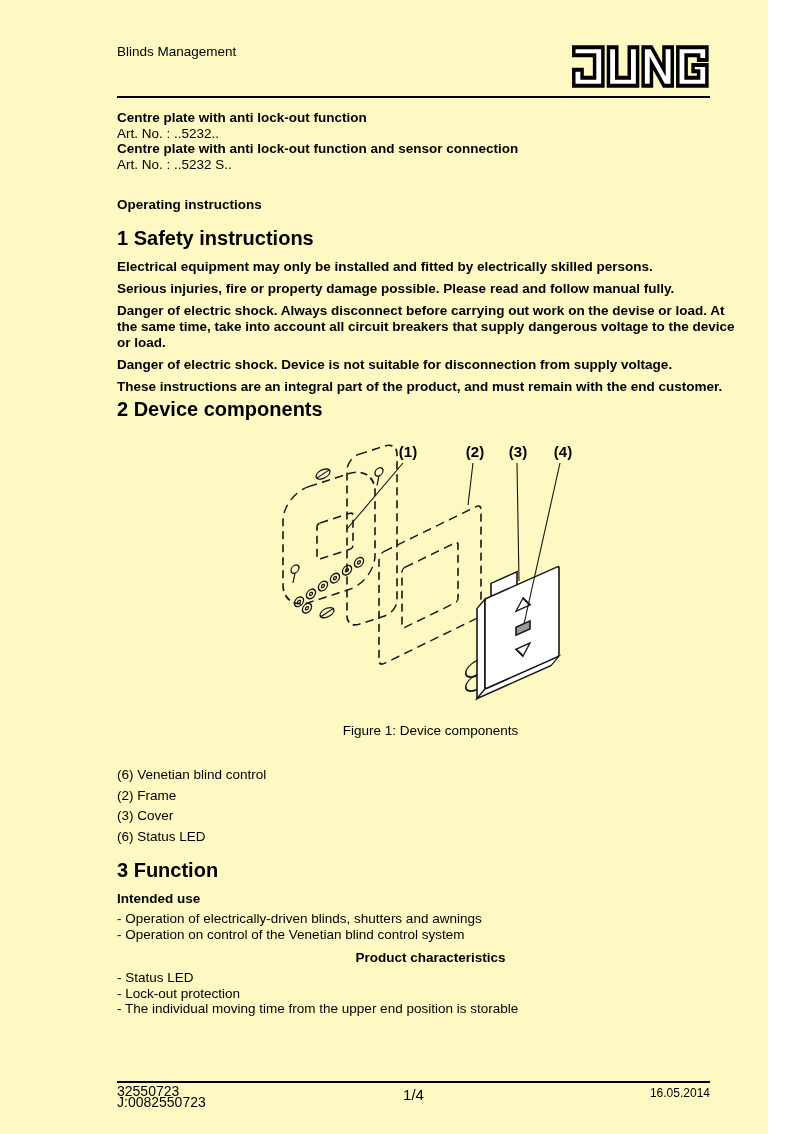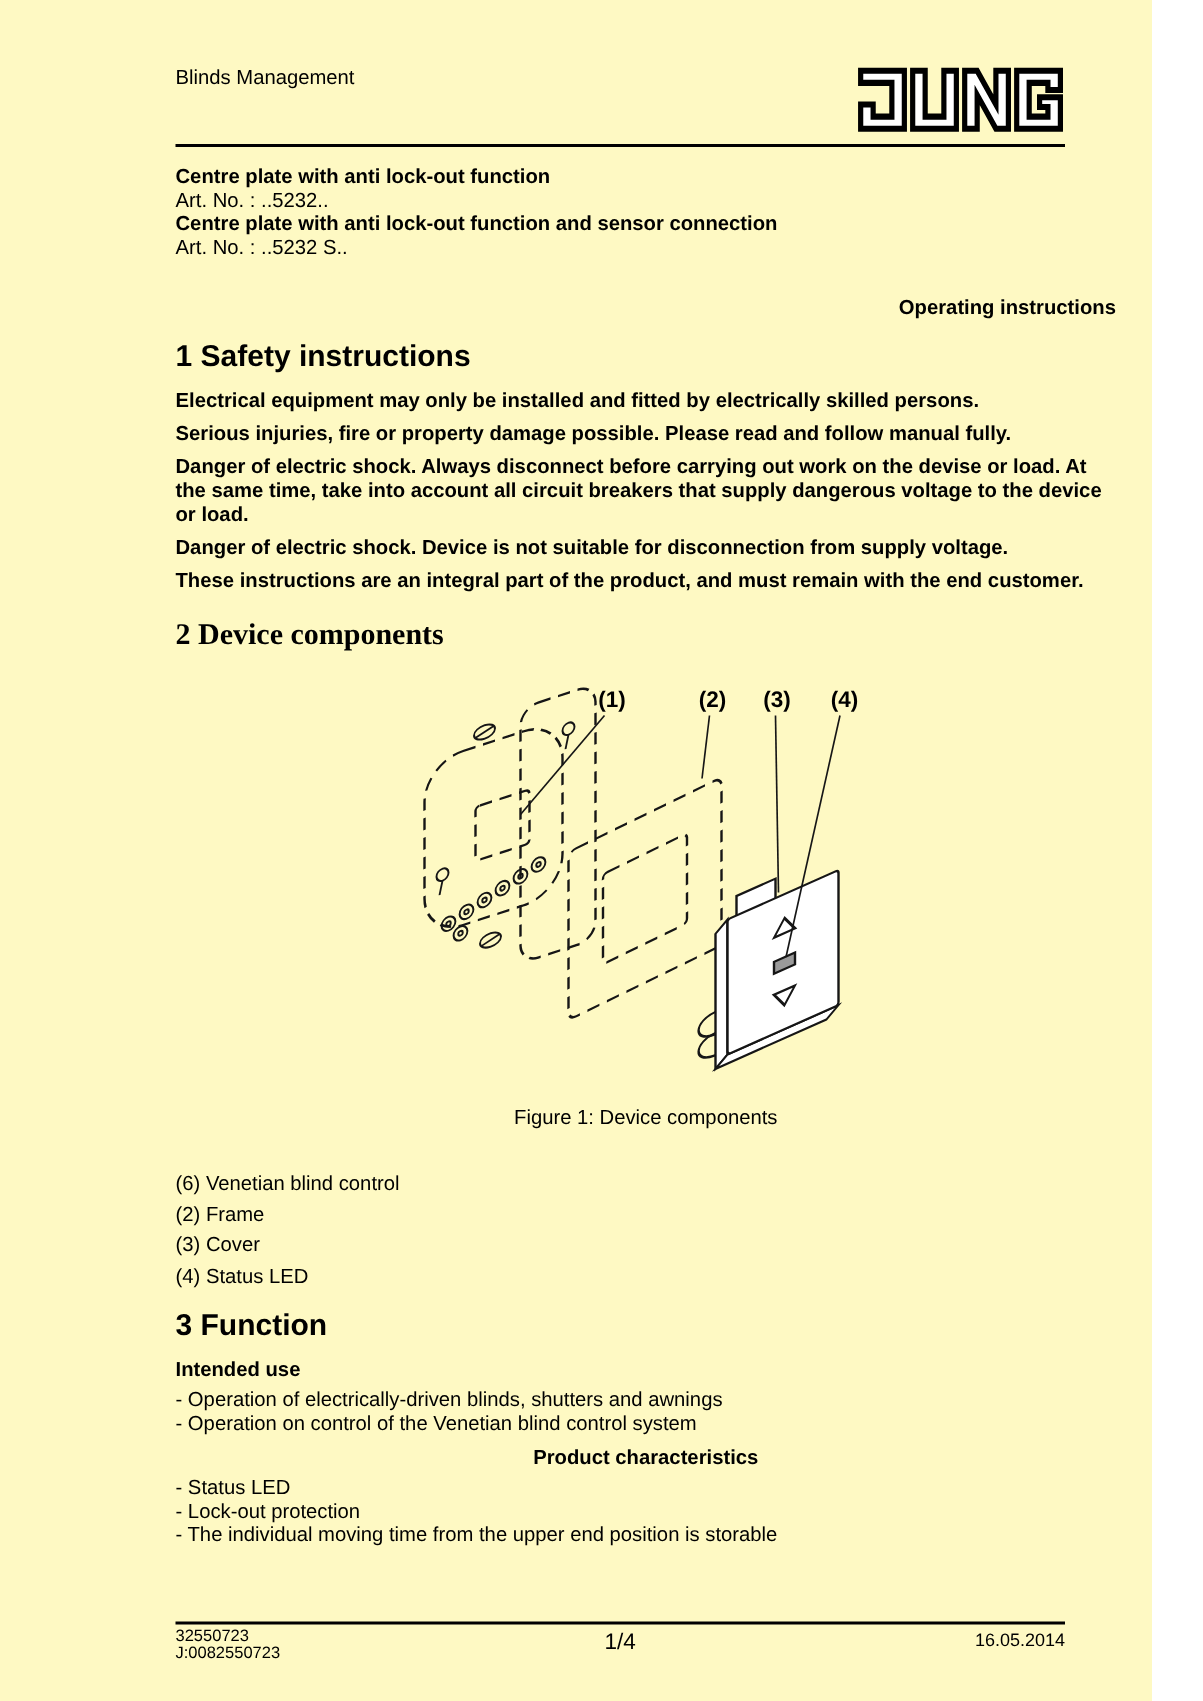--- a/index.html
+++ b/index.html
@@ -20,26 +20,26 @@
     padding-bottom:7px;
   }
   .hdr-text { width:488px; font-size:13.5px; line-height:15.5px; }
   .hdr-cat { margin-bottom:0; }
   .logo-svg { width:149px; height:45px; display:block; }
   .logo-letter { fill:#fff; stroke:#000; stroke-width:5; stroke-linejoin:miter; }
   
   .content { position:absolute; left:117px; top:110px; width:627px; font-size:13.5px; }
   .product { line-height:15.5px; }
   .bold { font-weight:bold; }
-  .op-instr { margin-top:25px; font-weight:bold; line-height:16px;text-align:right; }
+  .op-instr { margin-top:25px; font-weight:bold; line-height:16px; }
   h1.sec {
     font-size:20px; line-height:23px; font-weight:bold;
   }
   .h-safety { margin-top:14px; }
-  .h-device { margin-top:17px;font-family:Liberation Serif, serif; }
+  .h-device { margin-top:3px; }
   .h-function { margin-top:12px; }
   p.safety { margin-top:6px; font-weight:bold; line-height:16px; }
   p.safety.first { margin-top:9px; }
   .figure-wrap { margin-top:8px; }
   .figure-svg { display:block; margin-left:154px; width:340px; height:292px; }
   .fig-caption { margin-top:2px; text-align:center; line-height:16px; }
   .legend { margin-top:26px; line-height:20.5px; }
   .subhead { margin-top:9px; font-weight:bold; line-height:16px; }
   .subhead.pc { margin-top:8px;text-align:center; }
   .dashlist { margin-top:4px; line-height:15.5px; }
@@ -48,21 +48,21 @@
   .thin  { fill:none; stroke:#161616; stroke-width:1.3; }
   .solid * { stroke:#161616; stroke-width:1.6; }
   .leader { stroke:#161616; stroke-width:1.1; }
   .fig-label { font:bold 15px "Liberation Sans", sans-serif; fill:#000; text-anchor:middle; }
   
   .ftr {
     position:absolute; left:117px; right:58px; top:1081px;
     border-top:2px solid #000; padding-top:3px;
     display:flex; justify-content:space-between; align-items:flex-start;
   }
-  .ftr-left { font-size:11px; line-height:10.5px; width:200px; }
+  .ftr-left { font-size:14px; line-height:10.5px; width:200px; }
   .ftr-page { font-size:15px; text-align:center; width:100px; }
   .ftr-date { font-size:12px; text-align:right; width:200px; }
 </style>
 </head>
 <body>
 
 <div class="page">
 
   <div class="hdr">
     <div class="hdr-text">
@@ -157,21 +157,21 @@
         <text class="fig-label" x="247" y="28">(3)</text>
         <text class="fig-label" x="292" y="28">(4)</text>
       </svg>
       <div class="fig-caption">Figure 1: Device components</div>
     </div>
 
     <div class="legend">
       <div>(6) Venetian blind control</div>
       <div>(2) Frame</div>
       <div>(3) Cover</div>
-      <div>(4) Status LED</div>
+      <div>(6) Status LED</div>
     </div>
 
     <h1 class="sec h-function">3 Function</h1>
 
     <div class="subhead">Intended use</div>
     <div class="dashlist">
       <div>- Operation of electrically-driven blinds, shutters and awnings</div>
       <div>- Operation on control of the Venetian blind control system</div>
     </div>
 

